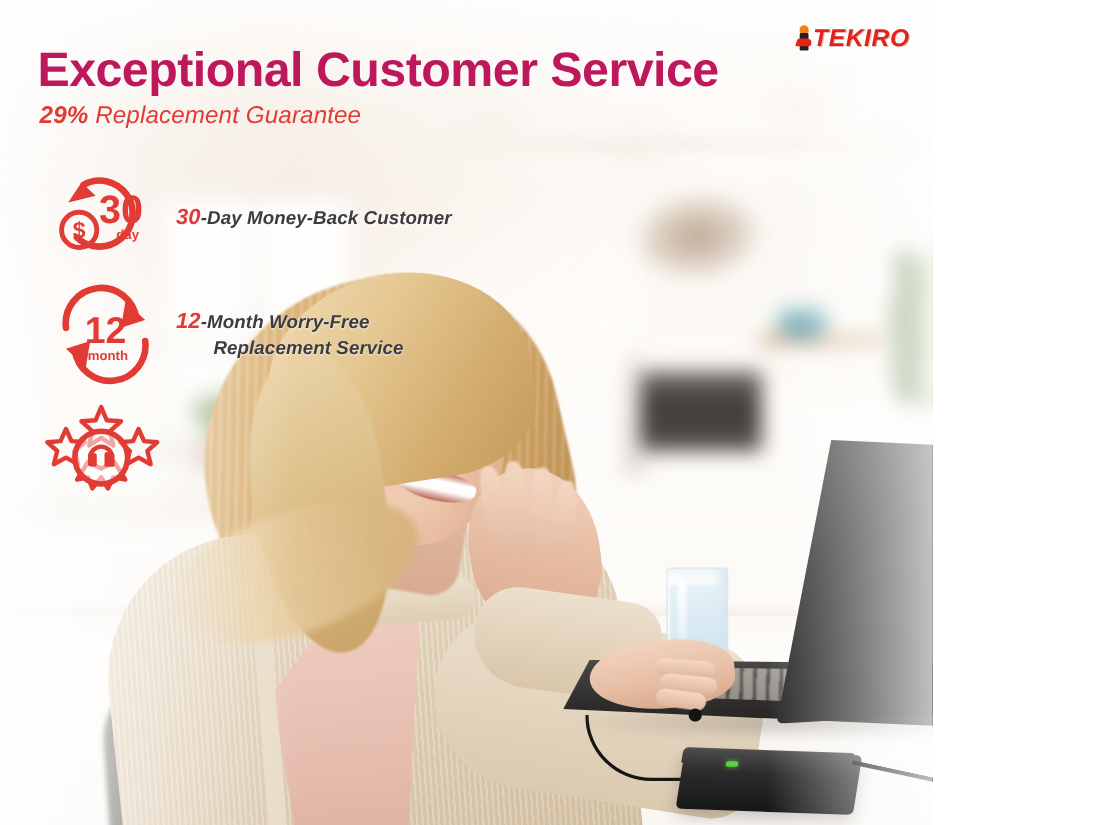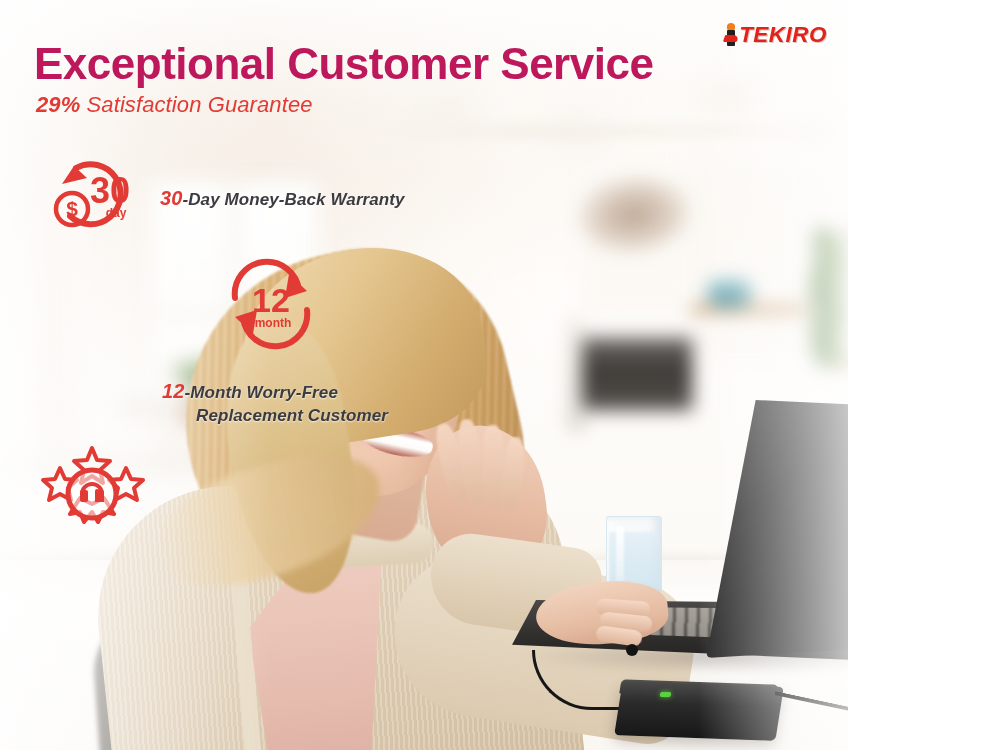--- a/index.html
+++ b/index.html
@@ -494,21 +494,21 @@
     color:#3b3b40; line-height:1.35; letter-spacing:.1px;
     text-shadow:0 1px 2px rgba(255,255,255,.75);
   }
   .feature .flabel .num { color:#e23a34; font-size:20px; }
   .feature .flabel .l2 { display:block; padding-left:34px; }
 
   .ficon svg { display:block; }
 
   
   .row1 { margin-top:2px; }
-  .row2 { margin-top:14px;flex-direction:column; }
+  .row2 { margin-top:14px; }
   .row3 { margin-top:14px; }
 </style>
 </head>
 <body>
 
 <div id="stage">
 
   <div class="photo">
     <div class="bg-base"></div>
     <div class="bg-warm-tl"></div>
@@ -619,55 +619,55 @@
       <span class="logo-i">
         <span class="stem"></span>
           <span class="dot"></span>
           <span class="flare"></span>
       </span>
       <span class="logo-text">TEKIRO</span>
     </div>
 
     <div class="headline">Exceptional Customer Service</div>
     <div class="subhead">
-      <b>29%</b><span> Satisfaction Guarantee</span>
+      <b>29%</b><span> Replacement Guarantee</span>
     </div>
 
     <div class="features">
 
       <div class="feature row1">
         <div class="ficon">
           <svg width="120" height="92" viewBox="0 0 120 92">
             <path d="M36 16 A30 30 0 1 1 30 64" fill="none" stroke="#e23a34" stroke-width="6" stroke-linecap="round"></path>
             <path d="M22 32 L34 14 L47 26 Z" fill="#e23a34"></path>
             <circle cx="32" cy="57" r="16" fill="none" stroke="#e23a34" stroke-width="4.5"></circle>
             <text x="32" y="64" text-anchor="middle" font-family="Liberation Sans, sans-serif" font-size="21" font-weight="bold" fill="#e23a34">$</text>
             <text x="70" y="51" text-anchor="middle" font-family="Liberation Sans, sans-serif" font-size="36" font-weight="bold" fill="#e23a34">30</text>
             <text x="76" y="65" text-anchor="middle" font-family="Liberation Sans, sans-serif" font-size="12" font-weight="bold" fill="#e23a34">day</text>
           </svg>
         </div>
         <div class="flabel">
-          <span class="num">30</span><span>-Day Money-Back Warranty</span>
+          <span class="num">30</span><span>-Day Money-Back Customer</span>
         </div>
       </div>
 
       <div class="feature row2">
         <div class="ficon">
           <svg width="120" height="92" viewBox="0 0 120 92">
             <path d="M20 40 A32 32 0 0 1 84 32" fill="none" stroke="#e23a34" stroke-width="6" stroke-linecap="round"></path>
             <path d="M74 16 L92 33 L70 40 Z" fill="#e23a34"></path>
             <path d="M92 52 A32 32 0 0 1 28 60" fill="none" stroke="#e23a34" stroke-width="6" stroke-linecap="round"></path>
             <path d="M38 76 L20 59 L42 52 Z" fill="#e23a34"></path>
             <text x="56" y="54" text-anchor="middle" font-family="Liberation Sans, sans-serif" font-size="34" font-weight="bold" fill="#e23a34">12</text>
             <text x="58" y="69" text-anchor="middle" font-family="Liberation Sans, sans-serif" font-size="12" font-weight="bold" fill="#e23a34">month</text>
           </svg>
         </div>
         <div class="flabel">
           <span class="num">12</span><span>-Month Worry-Free</span>
-          <span class="l2">Replacement Customer</span>
+          <span class="l2">Replacement Service</span>
         </div>
       </div>
 
       <div class="feature row3">
         <div class="ficon">
           <svg width="120" height="92" viewBox="0 0 120 92">
             <path d="M52 6 L57 18 L70 19 L60 28 L63 41 L52 34 L41 41 L44 28 L34 19 L47 18 Z" fill="none" stroke="#e23a34" stroke-width="4" stroke-linejoin="round"></path>
             <path d="M20 26 L25 37 L37 38 L28 46 L31 58 L20 52 L9 58 L12 46 L3 38 L15 37 Z" fill="none" stroke="#e23a34" stroke-width="4" stroke-linejoin="round"></path>
             <path d="M86 26 L91 37 L103 38 L94 46 L97 58 L86 52 L75 58 L78 46 L69 38 L81 37 Z" fill="none" stroke="#e23a34" stroke-width="4" stroke-linejoin="round"></path>
             <path d="M30 72 L40 56 L52 62 L64 56 L74 72 L63 70 L58 80 L52 70 L44 80 L40 70 Z" fill="none" stroke="#e23a34" stroke-width="4" stroke-linejoin="round"></path>

